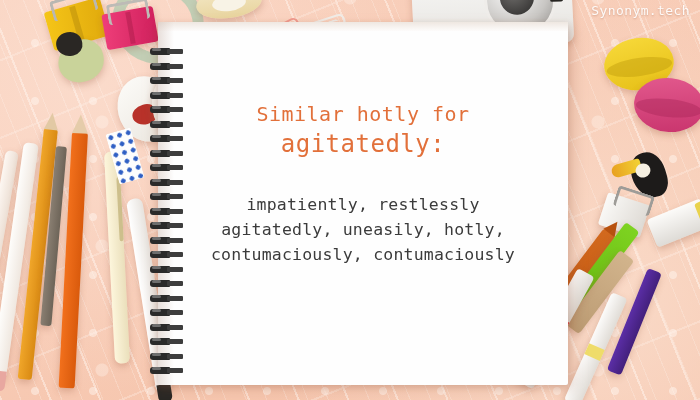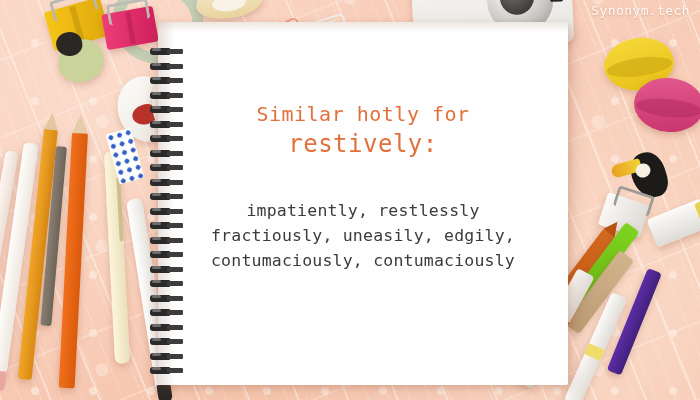--- a/index.html
+++ b/index.html
@@ -44,21 +44,21 @@
   .spiral{position:absolute;left:0;top:26px;width:40px;height:330px;}
   .ring{position:absolute;left:0;width:34px;height:7px;}
   .ring i{position:absolute;left:0;top:0;width:20px;height:7px;background:#2a2a2a;border-radius:3px 1px 1px 3px;}
   .ring b{position:absolute;left:17px;top:1px;width:16px;height:5px;background:#3d3d3d;border-radius:1px;}
   .ring s{position:absolute;left:2px;top:0px;width:9px;height:3px;background:#6e6e6e;border-radius:2px;}
 
   
   .txt{position:absolute;left:8px;width:410px;text-align:center;font-family:"DejaVu Sans Mono",monospace;}
   #t-similar{top:80px;font-size:20px;color:#e2703a;letter-spacing:.5px;}
   #t-word{top:108px;font-size:24px;color:#e2703a;letter-spacing:.5px;}
-  #t-words{top:170px;font-size:16.5px;color:#3b3b3b;line-height:25px;letter-spacing:.2px;margin-top:6px;}
+  #t-words{top:170px;font-size:16.5px;color:#3b3b3b;line-height:25px;letter-spacing:.2px;}
 
   
   #watermark{position:absolute;right:10px;top:3px;font-size:13px;color:rgba(255,255,255,.92);
     font-family:"DejaVu Sans Mono",monospace;letter-spacing:.4px;text-shadow:0 1px 2px rgba(170,110,85,.45);}
 
   
   
   #camera{left:412px;top:-46px;width:160px;height:92px;background:linear-gradient(180deg,#fbfbfa,#e6e4e0);
     border-radius:8px;transform:rotate(-3deg);}
   #camera .lens{position:absolute;left:72px;top:12px;width:66px;height:66px;border-radius:50%;
@@ -352,23 +352,23 @@
           <s></s>
         </div>
         <div class="ring" style="top: 319px;">
           <i></i>
           <b></b>
           <s></s>
         </div>
       </div>
 
     <div class="txt" id="t-similar" style="color: rgb(226, 112, 58);">Similar hotly for</div>
-    <div class="txt" id="t-word" style="color: rgb(226, 112, 58);">restively:</div>
+    <div class="txt" id="t-word" style="color: rgb(226, 112, 58);">agitatedly:</div>
     <div class="txt" id="t-words" style="color: rgb(59, 59, 59);">
         <div>impatiently, restlessly</div>
-        <div>fractiously, uneasily, edgily,</div>
+        <div>agitatedly, uneasily, hotly,</div>
         <div>contumaciously, contumaciously</div>
       </div>
   </div>
 
   <div id="watermark">Synonym.tech</div>
 
 </div>
 
 </body></html>

